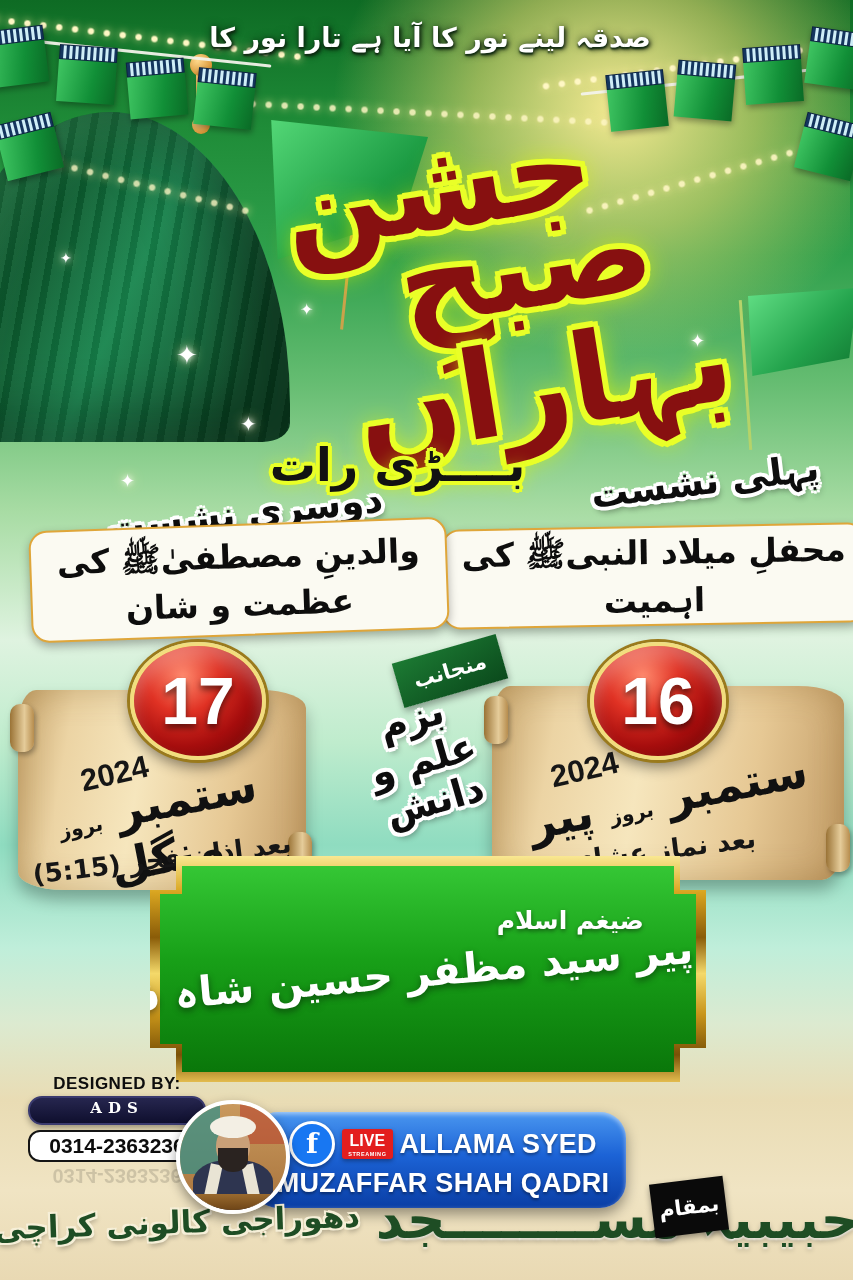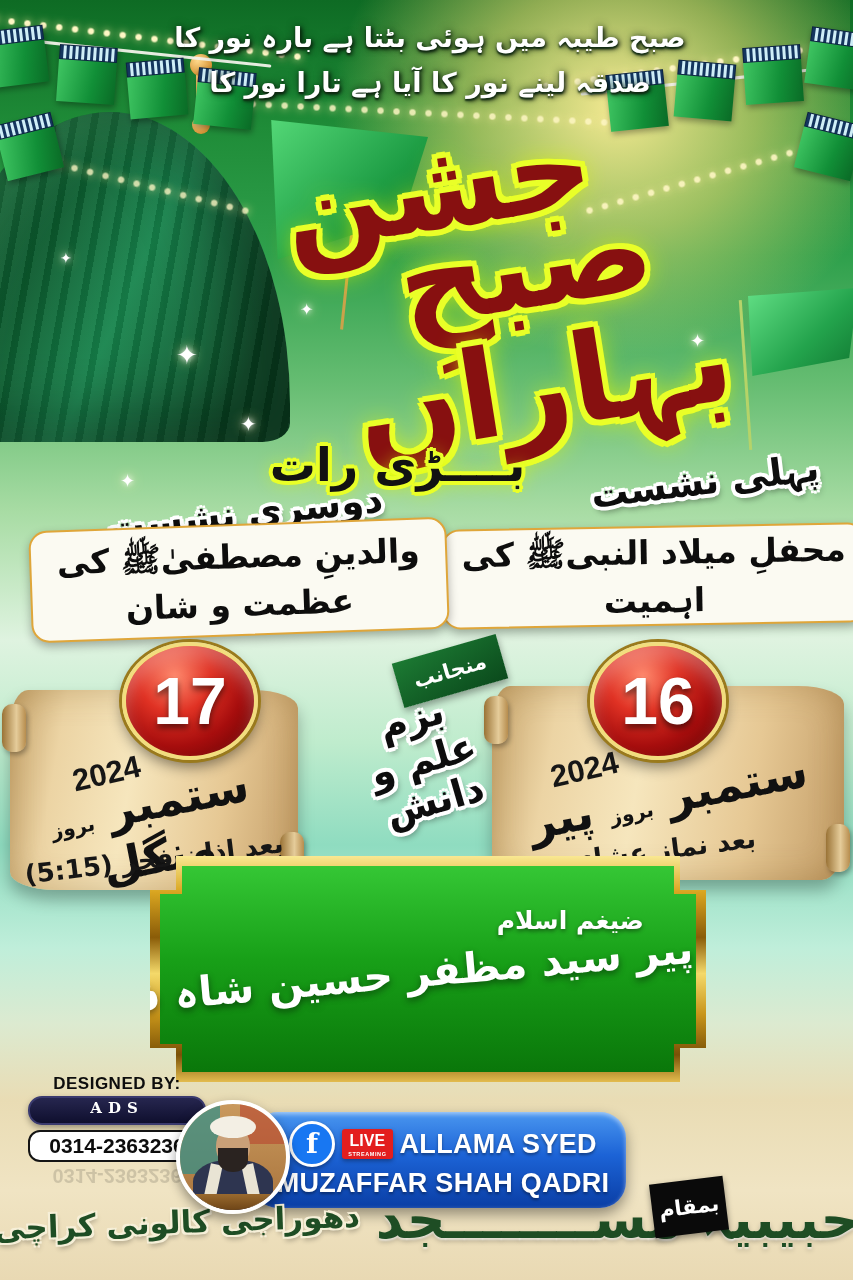--- a/index.html
+++ b/index.html
@@ -67,21 +67,21 @@
   .sb-first{left:442px;top:526px;width:400px;height:88px;transform:rotate(-1deg);}
   .sb-second{left:30px;top:524px;width:394px;height:100px;transform:rotate(-2deg);}
   
   .scroll{position:absolute;z-index:3;
     background:linear-gradient(100deg,#c9a76f 0%,#ecd4a4 18%,#f6e6bd 42%,#e6c894 72%,#c29c66 100%);
     border-radius:18px 46px 22px 46px/36px 18px 42px 18px;
     box-shadow:0 10px 16px rgba(0,0,0,.28),inset 0 0 34px rgba(120,80,20,.3);}
   .scroll .curl{position:absolute;width:24px;height:48px;border-radius:10px;
     background:linear-gradient(90deg,#9a7336,#e5cc9a 60%,#b78d4e);box-shadow:2px 3px 5px rgba(0,0,0,.3);}
   .sc-right{left:492px;top:686px;width:352px;height:194px;}
-  .sc-left{left:10px;top:690px;width:288px;height:200px;}
+  .sc-left{left:18px;top:690px;width:288px;height:200px;}
   .day-circle{position:absolute;width:128px;height:110px;border-radius:50%;z-index:4;
     background:radial-gradient(ellipse at 38% 28%,#ff8a6e 0%,#e03224 32%,#a60d0d 62%,#570202 100%);
     border:4px solid #f2dd7e;box-shadow:0 0 0 3px #9a7a1c,0 7px 14px rgba(0,0,0,.45),inset 0 12px 16px rgba(255,255,255,.28);
     display:flex;align-items:center;justify-content:center;color:#fff;font:bold 66px "Liberation Sans",sans-serif;
     text-shadow:0 4px 6px rgba(0,0,0,.55);}
   .dc-right{left:98px;top:-44px;}
   .dc-left{left:112px;top:-48px;}
   .sc-year{position:absolute;font:bold 31px "Liberation Sans",sans-serif;color:#161616;transform:rotate(-13deg);z-index:4;}
   .sc-main{position:absolute;direction:rtl;font-weight:bold;font-size:46px;color:#111;text-align:center;transform:rotate(-11deg);z-index:4;width:100%;}
   .sc-main .broz{font-size:20px;}
@@ -223,21 +223,20 @@
     </div>
 
   <span class="sp" style="left:176px;top:340px;font-size:26px;"></span>
   <span class="sp" style="left:300px;top:300px;font-size:16px;"></span>
   <span class="sp" style="left:240px;top:412px;font-size:20px;"></span>
   <span class="sp" style="left:120px;top:470px;font-size:18px;"></span>
   <span class="sp" style="left:690px;top:330px;font-size:18px;"></span>
   <span class="sp" style="left:60px;top:250px;font-size:14px;"></span>
 
   <div class="couplet">
-    <div>صبح طیبہ میں ہوئی بٹتا ہے بارہ نور کا</div>
     <div>صدقہ لینے نور کا آیا ہے تارا نور کا</div>
   </div>
 
   <div class="title-wrap">
     <span class="t-word1">جشن</span>
     <span class="t-word2">صبحِ بہاراں</span>
   </div>
   <div class="subtitle">بــــڑی رات</div>
 
   <div class="session-heading sh-first">پہلی نشست</div>

